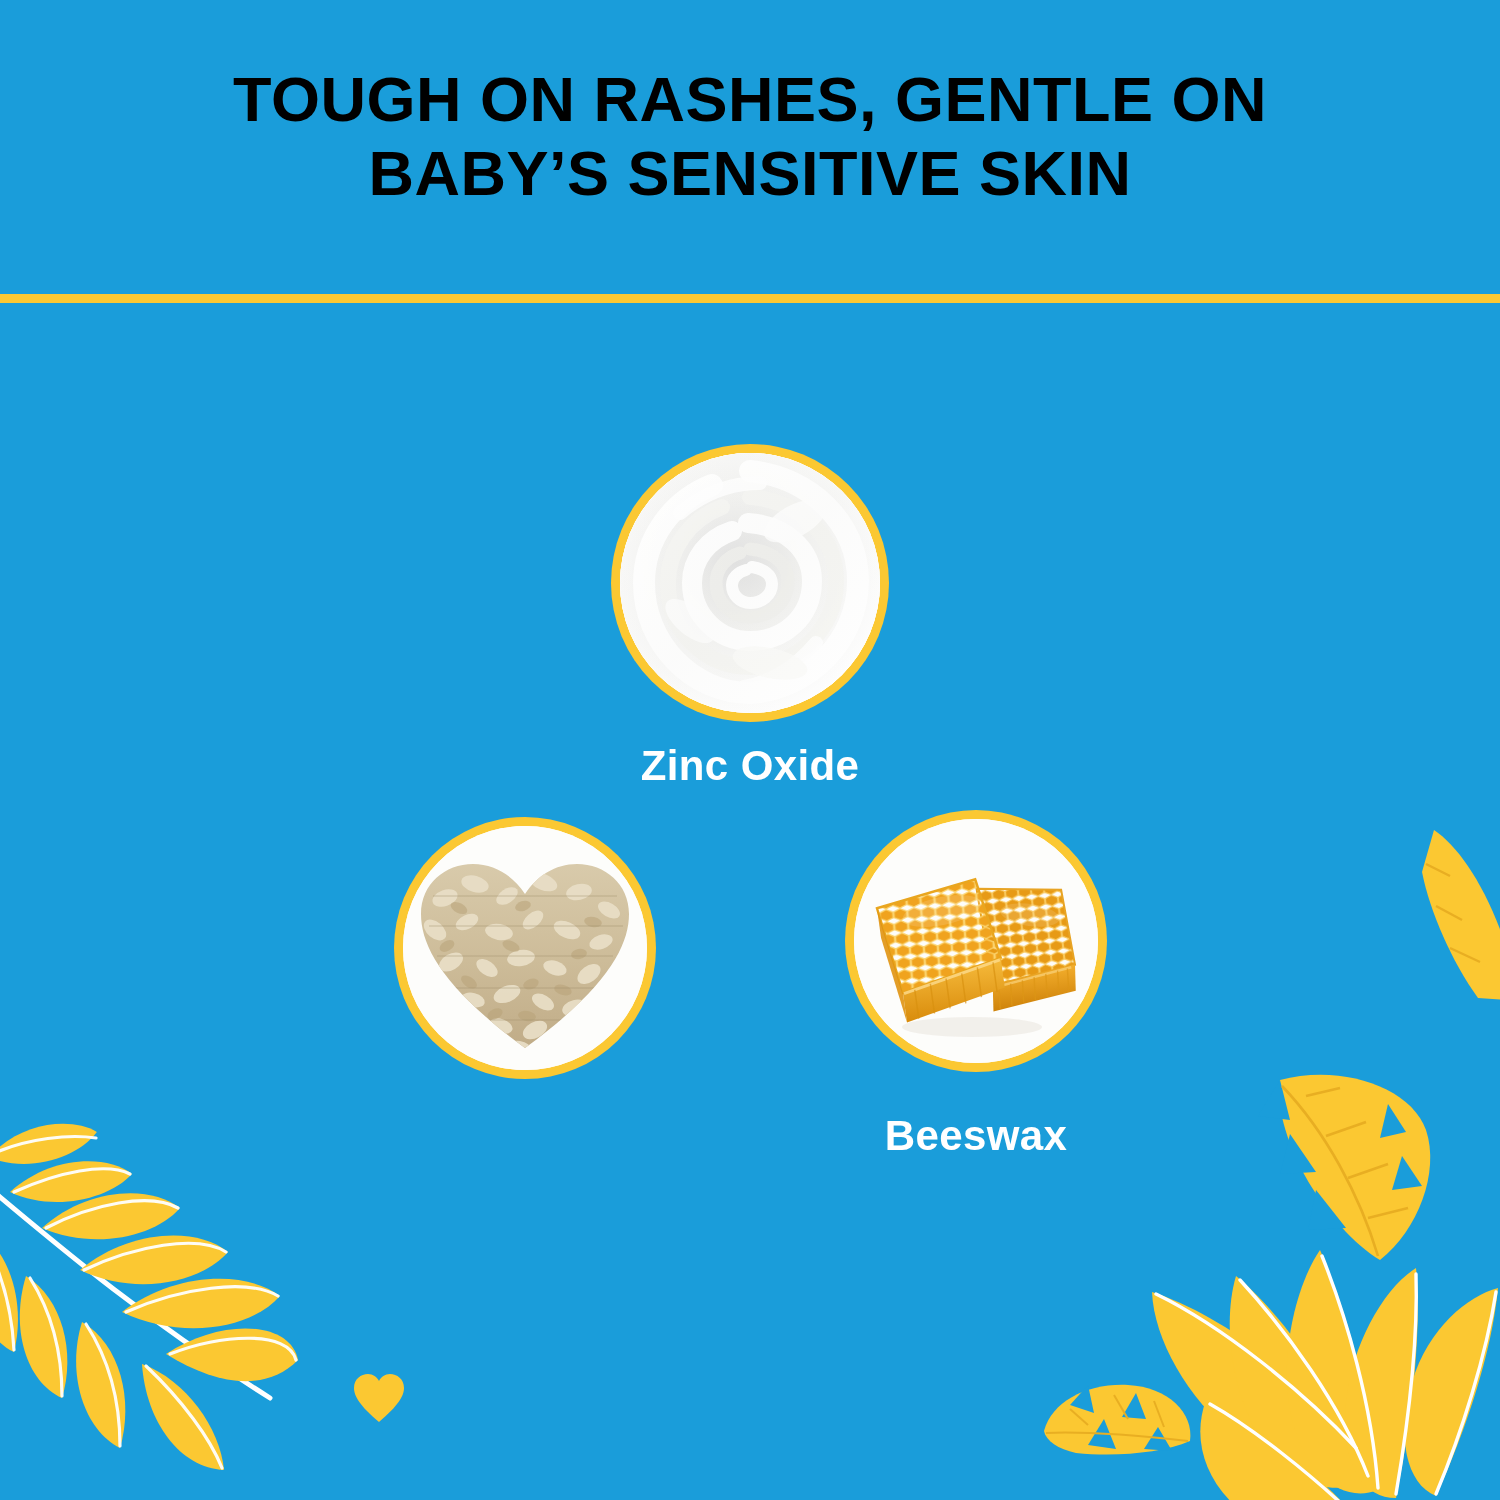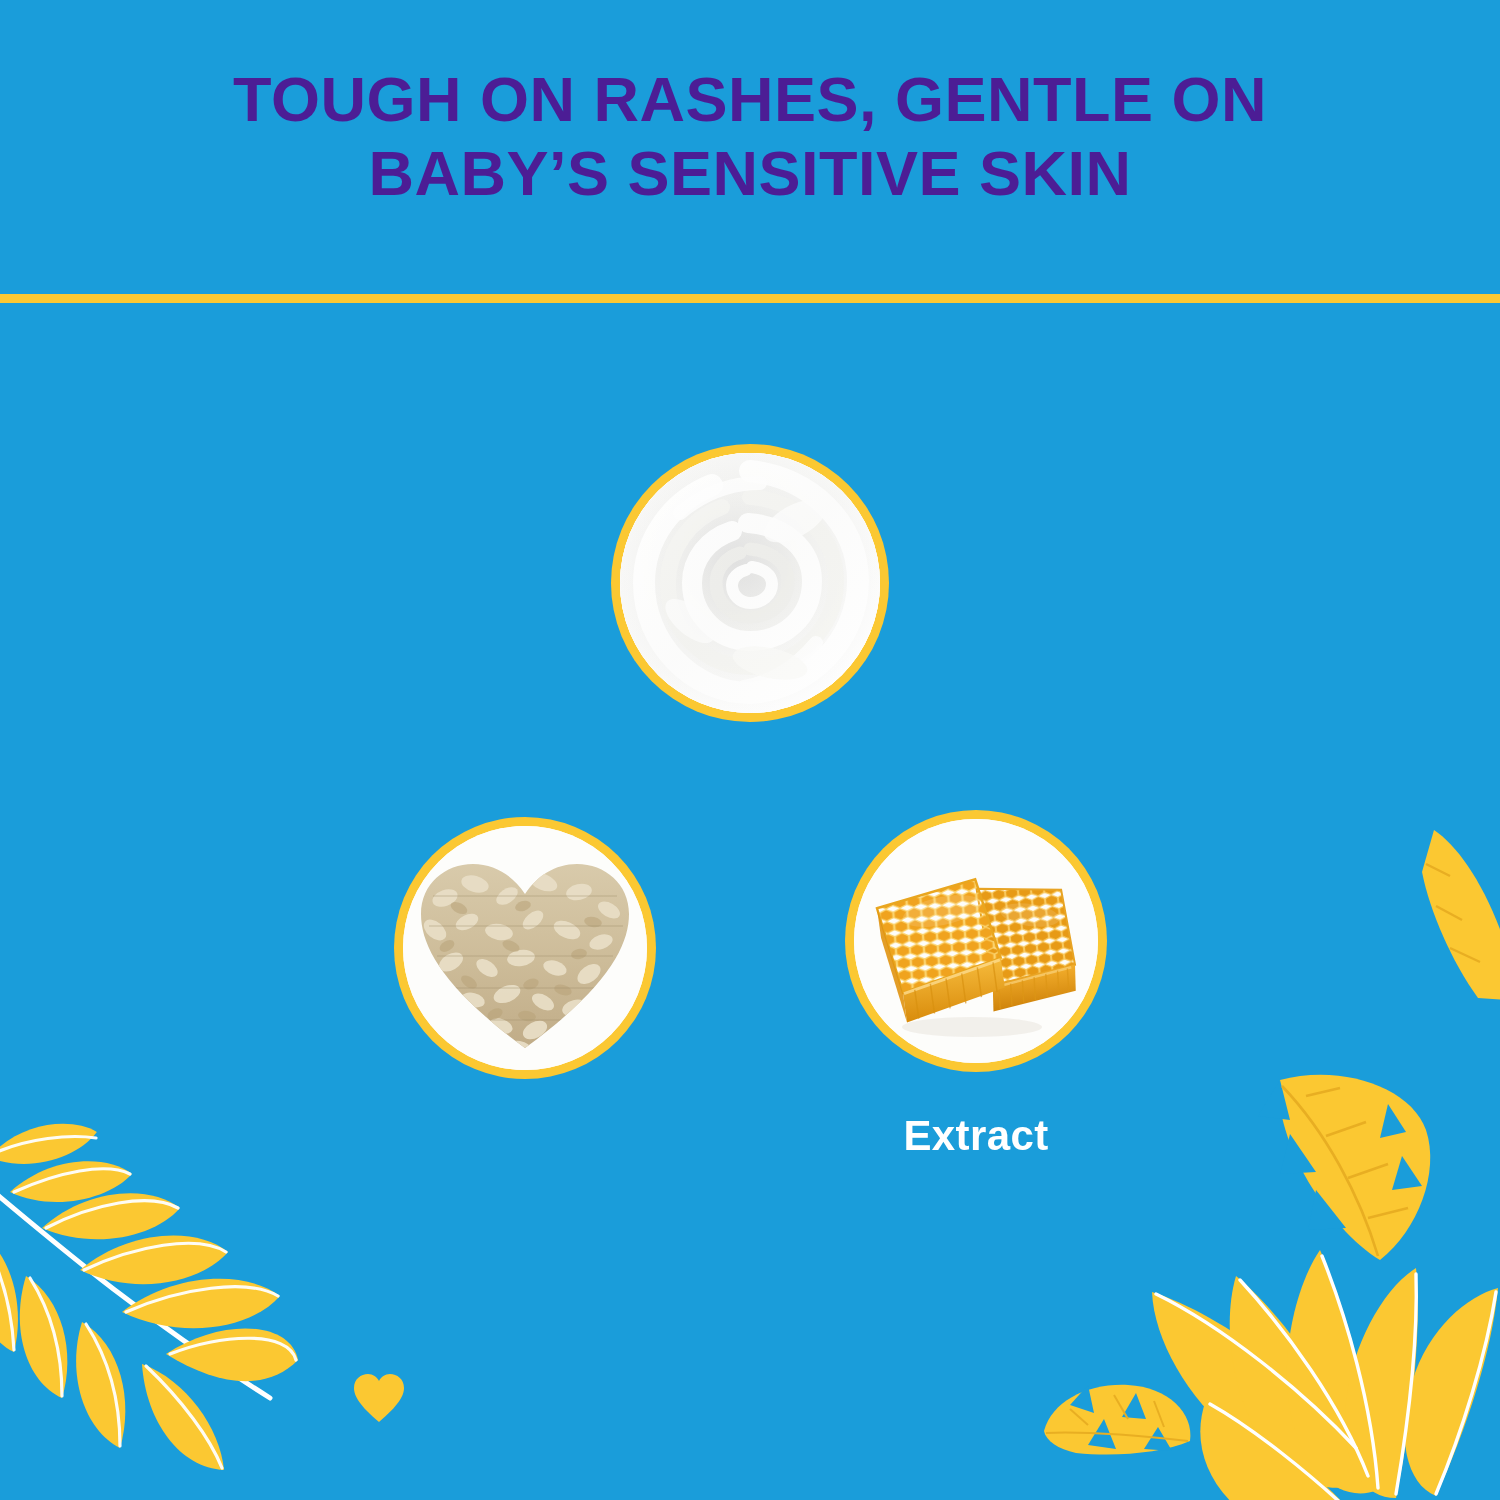--- a/index.html
+++ b/index.html
@@ -24,21 +24,21 @@
     width: 1500px;
     height: 294px;
     background: #1a9dda;
   }
   .headline {
     position: absolute;
     left: 120px;
     top: 62px;
     width: 1260px;
     text-align: center;
-    color: #4c1d95;
+    color: #000000;
     font-family: "Liberation Sans", sans-serif;
     font-weight: bold;
     font-size: 63px;
     line-height: 1.18;
     letter-spacing: 0.5px;
     text-transform: uppercase;
   }
   .divider {
     position: absolute;
     left: 0;
@@ -149,20 +149,21 @@
         <path d="M132 114 C144 116 152 122 152 131 C152 142 142 150 130 150 C120 150 112 142 112 132 C112 125 118 119 126 117" fill="none" stroke="#ffffff" stroke-width="12" stroke-linecap="round"></path>
         <path d="M60 60 C84 40 112 30 140 30" fill="none" stroke="#ffffff" stroke-width="14" stroke-linecap="round" opacity="0.85"></path>
         <path d="M196 190 C176 214 150 230 124 234" fill="none" stroke="#ffffff" stroke-width="14" stroke-linecap="round" opacity="0.8"></path>
         <ellipse cx="175" cy="68" rx="34" ry="16" transform="rotate(-28 175 68)" fill="#ffffff" opacity="0.8"></ellipse>
         <ellipse cx="70" cy="168" rx="30" ry="14" transform="rotate(40 70 168)" fill="#ffffff" opacity="0.7"></ellipse>
         <ellipse cx="150" cy="210" rx="38" ry="15" transform="rotate(12 150 210)" fill="#fafaf8" opacity="0.8"></ellipse>
         <circle cx="130" cy="130" r="130" fill="url(#cg2)" opacity="0.18"></circle>
       </svg>
     </div>
   </div>
+  <div class="ing-label" id="zinc-label">Zinc Oxide</div>
 
   <div class="circle-frame" id="oat-frame">
     <div class="circle-inner" id="oat-inner">
       <div class="oat-bg"></div>
       <svg width="244" height="244" viewBox="0 0 244 244" style="position:absolute;left:0;top:0;">
         <defs>
           <clipPath id="heartClip">
             <path d="M122 222 C40 162 18 120 18 88 C18 58 42 38 70 38 C92 38 110 50 122 68 C134 50 152 38 174 38 C202 38 226 58 226 88 C226 120 204 162 122 222 Z"></path>
           </clipPath>
           <linearGradient id="oatg" x1="0" y1="0" x2="0" y2="1">
@@ -276,21 +277,21 @@
           </g>
           <polygon points="26,84 46,170 48,200 28,114" fill="#e09311" opacity="0.9"></polygon>
         </g>
 
         <ellipse cx="88" cy="92" rx="40" ry="14" transform="rotate(-12 88 92)" fill="#ffffff" opacity="0.13"></ellipse>
         <ellipse cx="176" cy="96" rx="30" ry="11" transform="rotate(8 176 96)" fill="#ffffff" opacity="0.12"></ellipse>
         <ellipse cx="118" cy="208" rx="70" ry="10" fill="#e9e6de" opacity="0.55"></ellipse>
       </svg>
     </div>
   </div>
-  <div class="ing-label" id="bees-label">Extract</div>
+  <div class="ing-label" id="bees-label">Beeswax</div>
 
   <svg class="foliage" id="foliage-left" viewBox="0 0 430 430">
     <g>
 
       <path d="M0 92 C70 150 160 230 300 318" stroke="#ffffff" stroke-width="5" fill="none" stroke-linecap="round"></path>
 
       <g fill="#fbc832">
         <path d="M18 72 C52 40 104 40 128 58 C106 82 56 92 18 72 Z" transform="rotate(-6 70 66)"></path>
         <path d="M40 112 C80 76 136 74 162 94 C138 120 82 132 40 112 Z"></path>
         <path d="M72 148 C116 108 180 104 210 128 C184 158 122 170 72 148 Z"></path>

